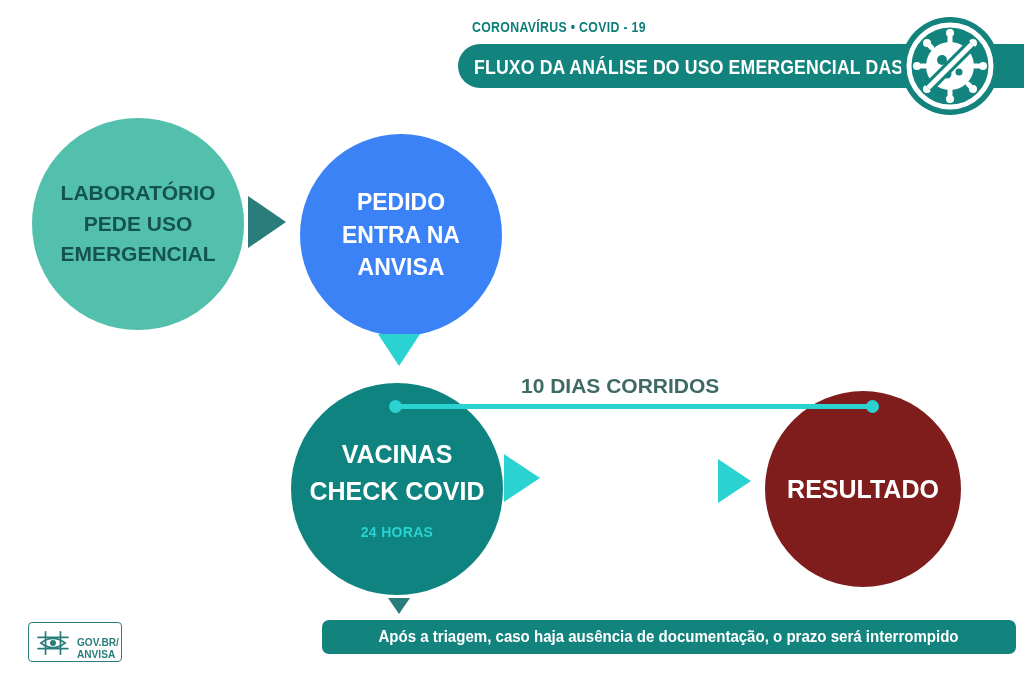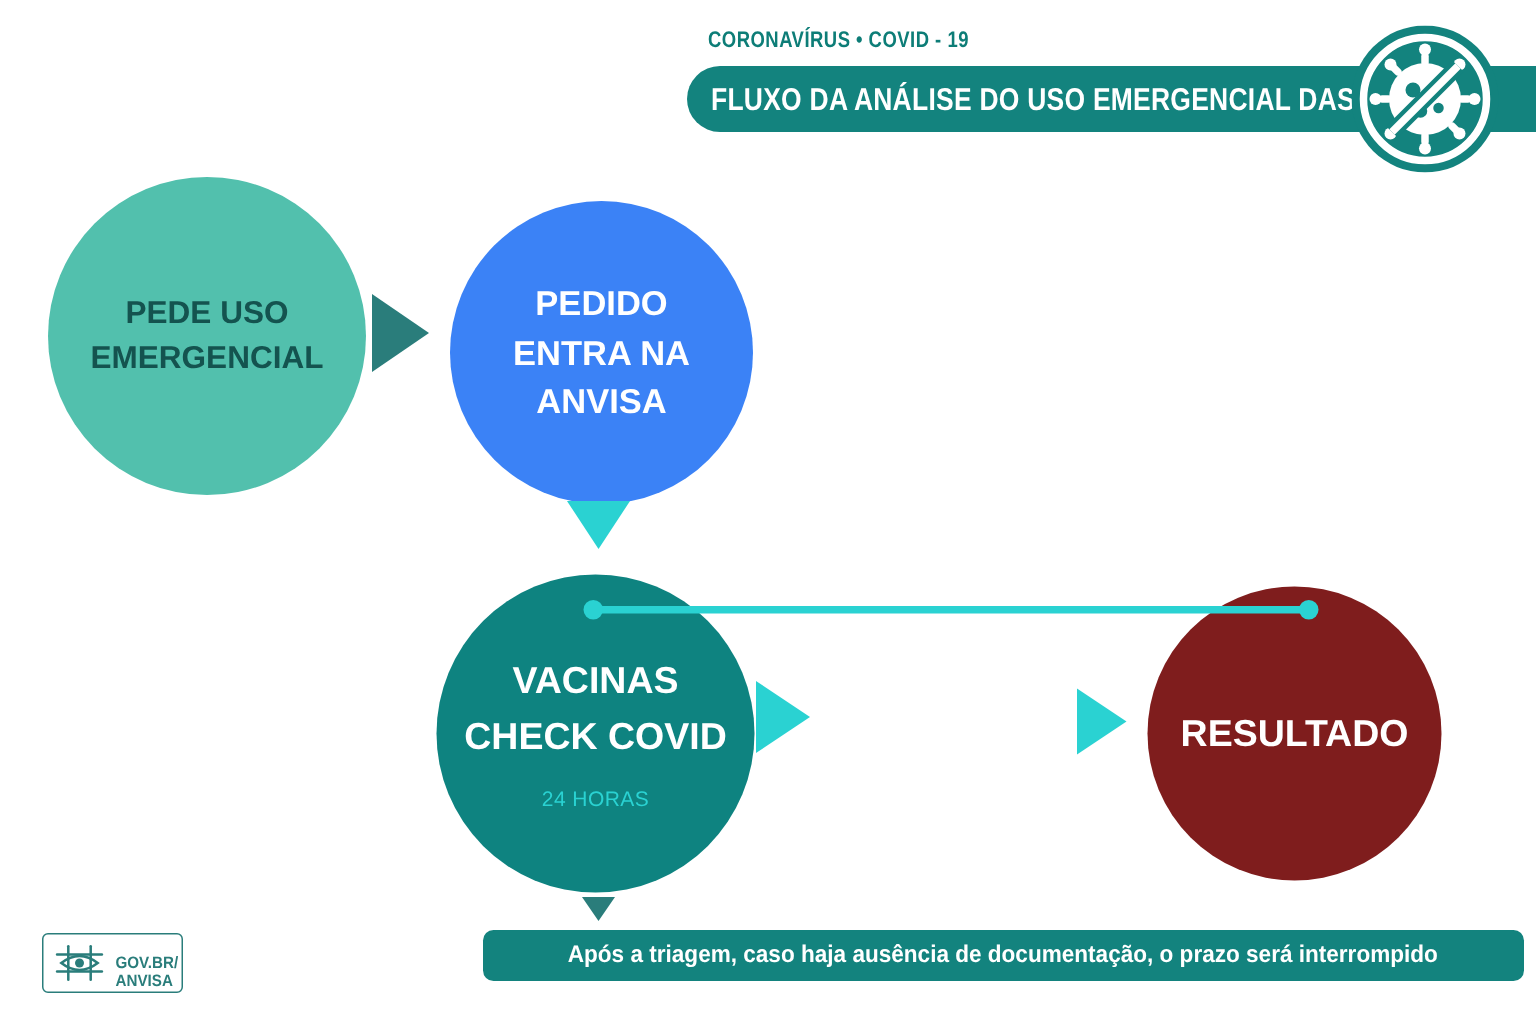--- a/index.html
+++ b/index.html
@@ -98,21 +98,21 @@
     left: 291px; top: 383px; width: 212px; height: 212px;
     background: #0e8380;
     color: #ffffff;
     font-weight: bold;
     font-size: 25px;
     line-height: 1.5;
   }
   .c-triagem .sub {
     margin-top: 11px;
     font-size: 14px;
-    font-weight: normal;
+    font-weight: bold;
     color: #2ad2d2;
     letter-spacing: 0.3px;
   }
   .c-analise {
     left: 557px; top: 424px; width: 156px; height: 156px;
     background: #0e8380;
     color: #ffffff;
     font-weight: bold;
     font-size: 22px;
     line-height: 1.42;
@@ -271,20 +271,21 @@
         <circle cx="56" cy="41" r="4"></circle>
         <circle cx="46" cy="57" r="4.5"></circle>
         <circle cx="58" cy="55" r="3.5"></circle>
       </g>
       <line x1="27" y1="71" x2="71" y2="27" stroke="#13837e" stroke-width="11"></line>
       <line x1="27" y1="71" x2="71" y2="27" stroke="#ffffff" stroke-width="5"></line>
     </svg>
   </div>
 
   <div class="circle c-lab">
+    <span class="line">LABORATÓRIO</span>
     <span class="line">PEDE USO</span>
     <span class="line">EMERGENCIAL</span>
   </div>
 
   <div class="circle c-pedido">
     <span class="line">PEDIDO</span>
     <span class="line">ENTRA NA</span>
     <span class="line">ANVISA</span>
   </div>
 
@@ -301,20 +302,21 @@
 
   <div class="tri-right a-lab-pedido"></div>
   <div class="tri-down a-pedido-down"></div>
   <div class="tri-right cyan a-triagem-analise"></div>
   <div class="tri-right cyan a-analise-result"></div>
   <div class="tri-down small-dark a-triagem-down"></div>
 
   <div class="dur-line"></div>
   <div class="dur-dot left"></div>
   <div class="dur-dot right"></div>
+  <div class="dur-label">10 DIAS CORRIDOS</div>
 
   <div class="note-bar">
     <span class="note-text">Após a triagem, caso haja ausência de documentação, o prazo será interrompido</span>
   </div>
 
   <div class="gov-logo">
     <span>
       <svg viewBox="0 0 40 30" width="38" height="28" aria-hidden="true">
         <g stroke="#2a7d7b" stroke-width="1.8" fill="none" stroke-linecap="round">
           <line x1="4" y1="9" x2="36" y2="9"></line>

